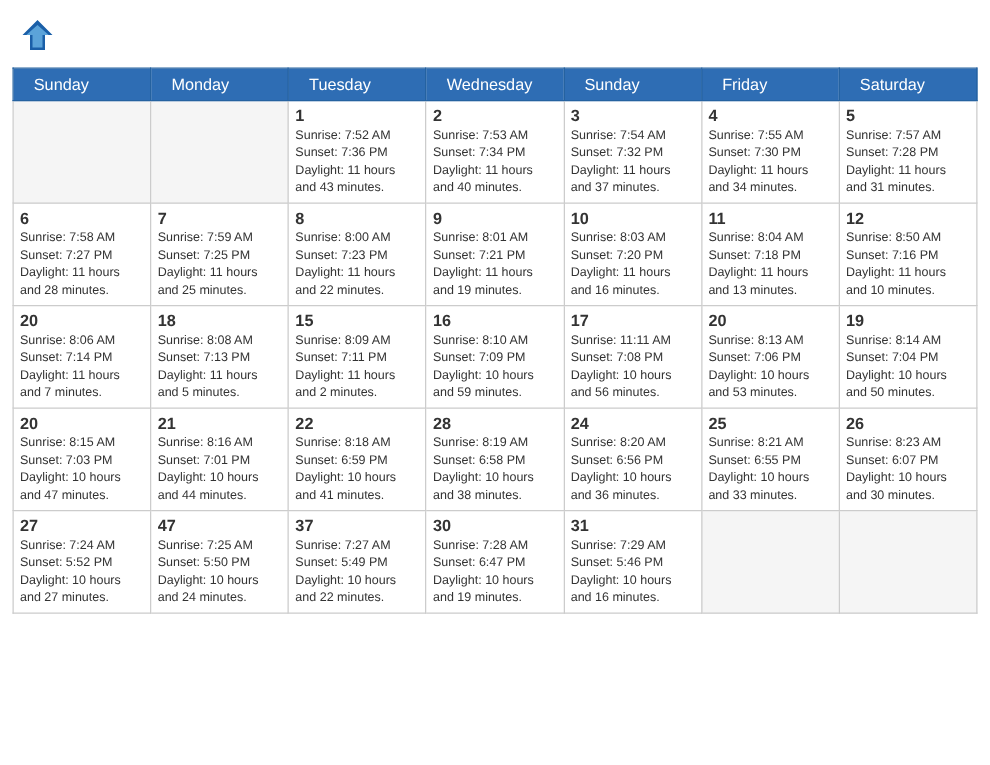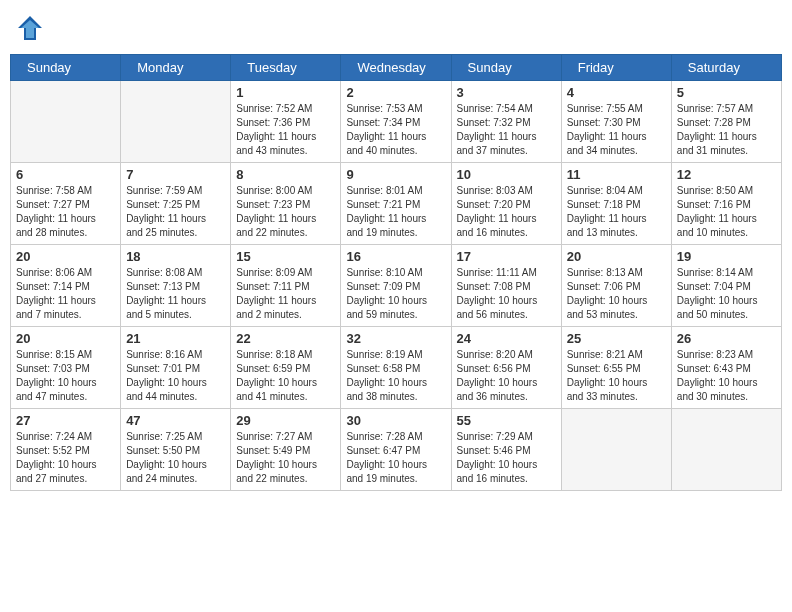--- a/index.html
+++ b/index.html
@@ -251,71 +251,71 @@
 Sunset: 7:01 PM
 Daylight: 10 hours and 44 minutes.</div>
         </td>
         <td>
           <span class="day-num">22</span>
           <div class="day-info">Sunrise: 8:18 AM
 Sunset: 6:59 PM
 Daylight: 10 hours and 41 minutes.</div>
         </td>
         <td>
-          <span class="day-num">32</span>
+          <span class="day-num">28</span>
           <div class="day-info">Sunrise: 8:19 AM
 Sunset: 6:58 PM
 Daylight: 10 hours and 38 minutes.</div>
         </td>
         <td>
           <span class="day-num">24</span>
           <div class="day-info">Sunrise: 8:20 AM
 Sunset: 6:56 PM
 Daylight: 10 hours and 36 minutes.</div>
         </td>
         <td>
           <span class="day-num">25</span>
           <div class="day-info">Sunrise: 8:21 AM
 Sunset: 6:55 PM
 Daylight: 10 hours and 33 minutes.</div>
         </td>
         <td>
           <span class="day-num">26</span>
           <div class="day-info">Sunrise: 8:23 AM
-Sunset: 6:43 PM
+Sunset: 6:07 PM
 Daylight: 10 hours and 30 minutes.</div>
         </td>
       </tr>
       <tr>
         <td>
           <span class="day-num">27</span>
           <div class="day-info">Sunrise: 7:24 AM
 Sunset: 5:52 PM
 Daylight: 10 hours and 27 minutes.</div>
         </td>
         <td>
           <span class="day-num">47</span>
           <div class="day-info">Sunrise: 7:25 AM
 Sunset: 5:50 PM
 Daylight: 10 hours and 24 minutes.</div>
         </td>
         <td>
-          <span class="day-num">29</span>
+          <span class="day-num">37</span>
           <div class="day-info">Sunrise: 7:27 AM
 Sunset: 5:49 PM
 Daylight: 10 hours and 22 minutes.</div>
         </td>
         <td>
           <span class="day-num">30</span>
           <div class="day-info">Sunrise: 7:28 AM
 Sunset: 6:47 PM
 Daylight: 10 hours and 19 minutes.</div>
         </td>
         <td>
-          <span class="day-num">55</span>
+          <span class="day-num">31</span>
           <div class="day-info">Sunrise: 7:29 AM
 Sunset: 5:46 PM
 Daylight: 10 hours and 16 minutes.</div>
         </td>
         <td class="empty"></td>
         <td class="empty"></td>
       </tr>
     </tbody>
 </table>
 

